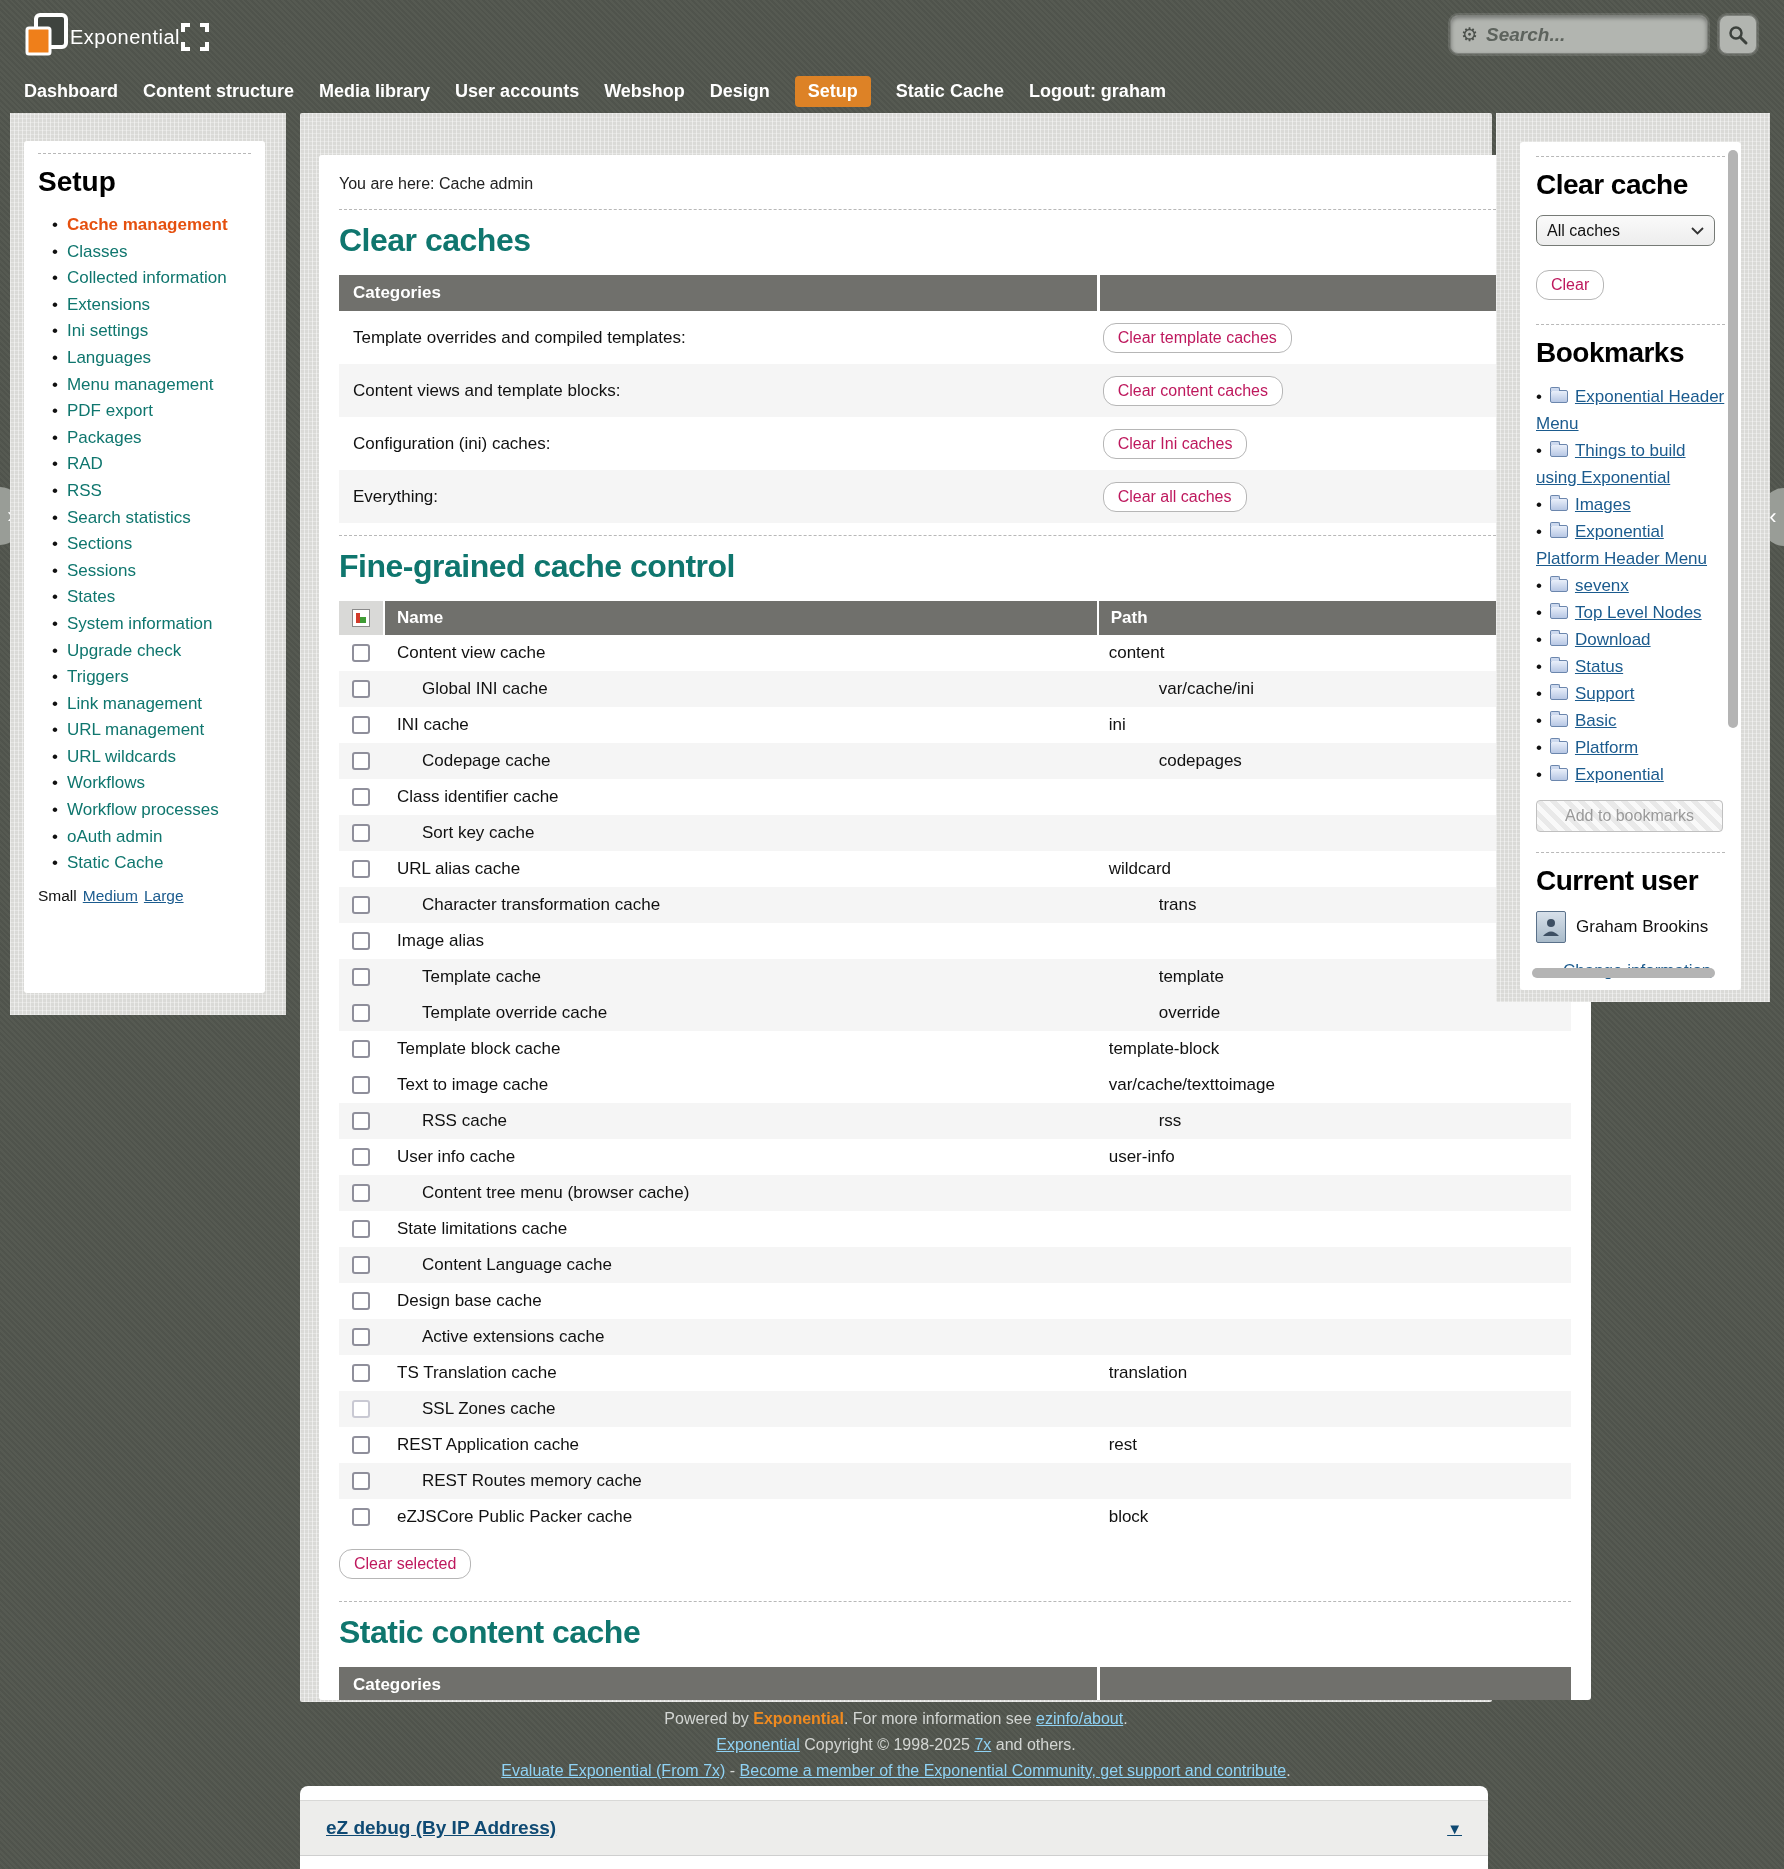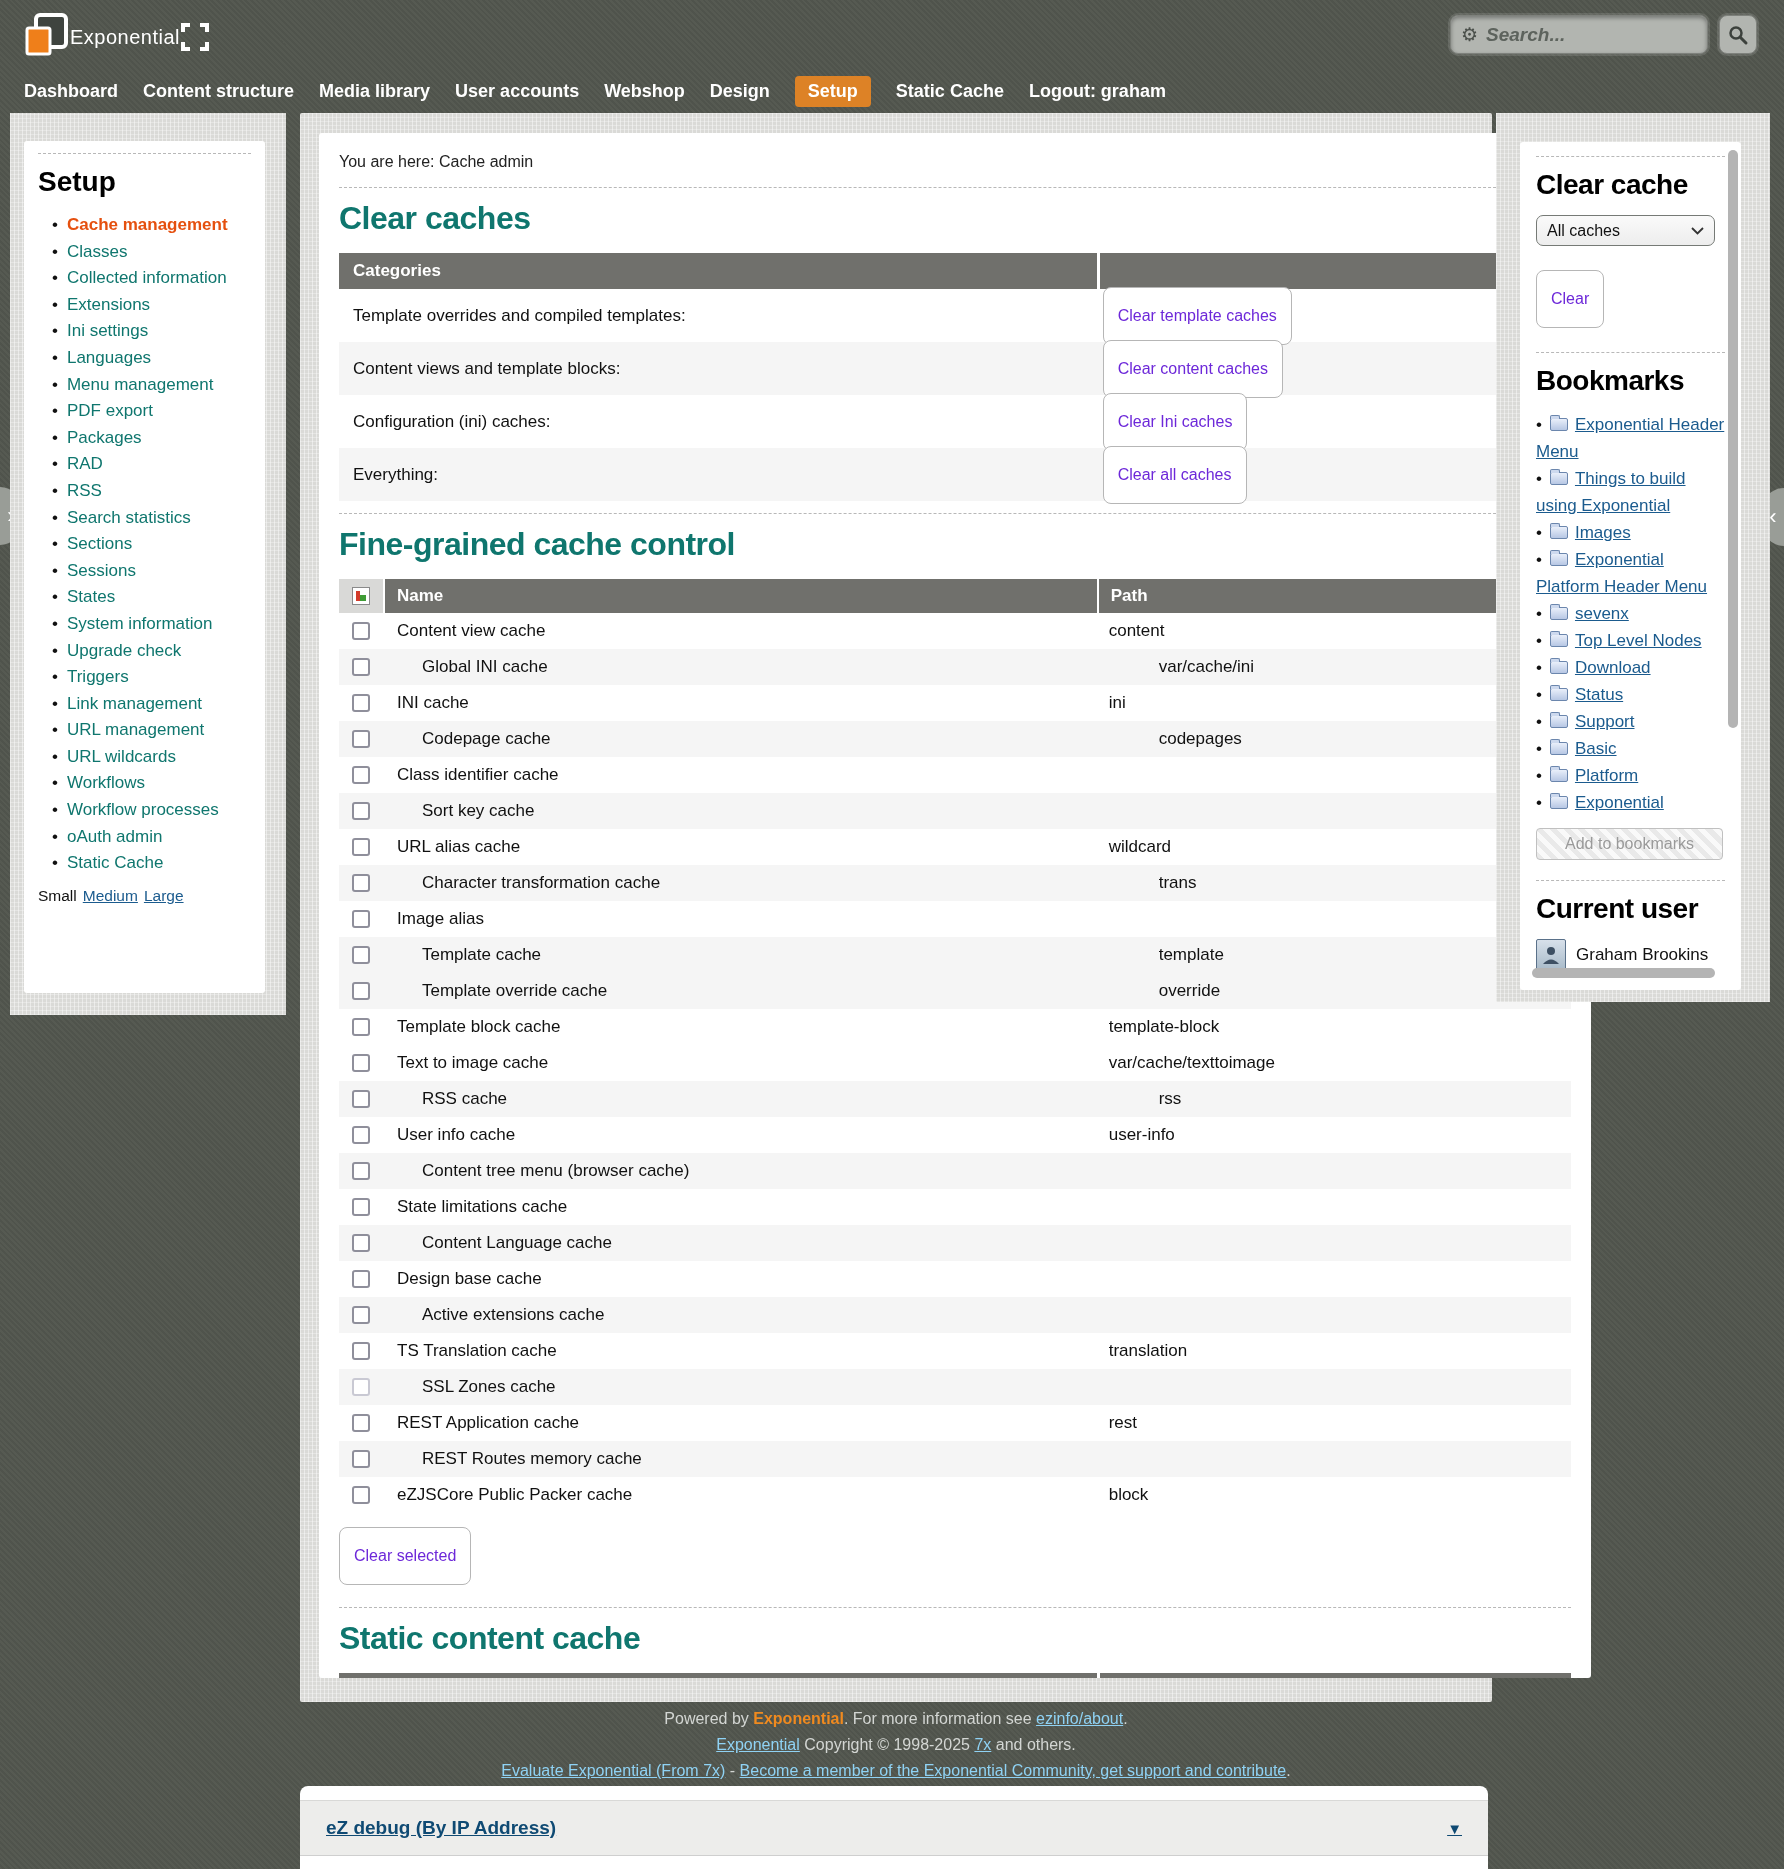--- a/index.html
+++ b/index.html
@@ -63,36 +63,36 @@
   #setup-menu { list-style:none; padding-left:14px; }
   #setup-menu li { font-size:17px; line-height:26.6px; white-space:nowrap; }
   #setup-menu li::before { content:"•"; color:#111; margin-right:9px; font-size:17px; }
   #setup-menu a { color:#0f766e; text-decoration:none; cursor:pointer; }
   #setup-menu a.active { color:#e5500f; font-weight:bold; }
   #size-line { margin-top:10px; font-size:15.5px; color:#111; }
   #size-line a { color:#1b5b8e; text-decoration:underline; cursor:pointer; margin-left:6px; }
 
   
   #center-col { position:absolute; left:300px; top:113px; width:1192px; height:1589px; border-radius:2px; }
-  #main-panel { position:absolute; left:19px; top:20px; width:1272px; height:1545px;
+  #main-panel { position:absolute; left:19px; top:42px; width:1272px; height:1545px;
                 background:#fff; border-radius:3px; padding:12px 20px; overflow:hidden; }
   #crumb { font-size:16px; color:#222; margin:8px 0 16px; }
   #main-panel .hr.after-crumb { margin-bottom:8px; }
   h1.sec { font-size:32px; font-weight:bold; color:#0f766e; margin:12px 0 16px; letter-spacing:-.5px; }
 
   .cat-head { display:flex; height:36px; margin-bottom:0; }
   .cat-head .c1 { width:61.5%; background:#70706c; color:#fff; font-size:17px; font-weight:bold;
                   display:flex; align-items:center; padding-left:14px; margin-right:3px; }
   .cat-head .c2 { flex:1; background:#70706c; }
   .cat-row { display:flex; height:53px; align-items:center; }
   .cat-row.alt { background:#f5f5f5; }
   .cat-row .lbl { width:61.5%; font-size:17px; padding-left:14px; color:#111; }
   .btn {
-    display:inline-block; background:#fff; border:1px solid #b6b6b6; border-radius:8px;
-    font-size:16px; color:#6d28d9; padding:19px 14px; cursor:pointer; white-space:nowrap;
+    display:inline-block; background:#fff; border:1px solid #b6b6b6; border-radius:13px;
+    font-size:16px; color:#be185d; padding:5px 14px; cursor:pointer; white-space:nowrap;
     font-family:"Liberation Sans", sans-serif;
   }
   .cat-row .btn { margin-left:6px; }
 
   .fine-head { display:flex; height:34px; margin-bottom:0; }
   .fine-head .ic { width:44px; background:#d9d9d7; display:flex; align-items:center; justify-content:center; margin-right:2px; }
   .fine-head .nm { width:calc(61.5% - 46px); background:#70706c; color:#fff; font-size:17px; font-weight:bold;
                    display:flex; align-items:center; padding-left:12px; margin-right:2px; }
   .fine-head .pt { flex:1; background:#70706c; color:#fff; font-size:17px; font-weight:bold;
                    display:flex; align-items:center; padding-left:12px; }

